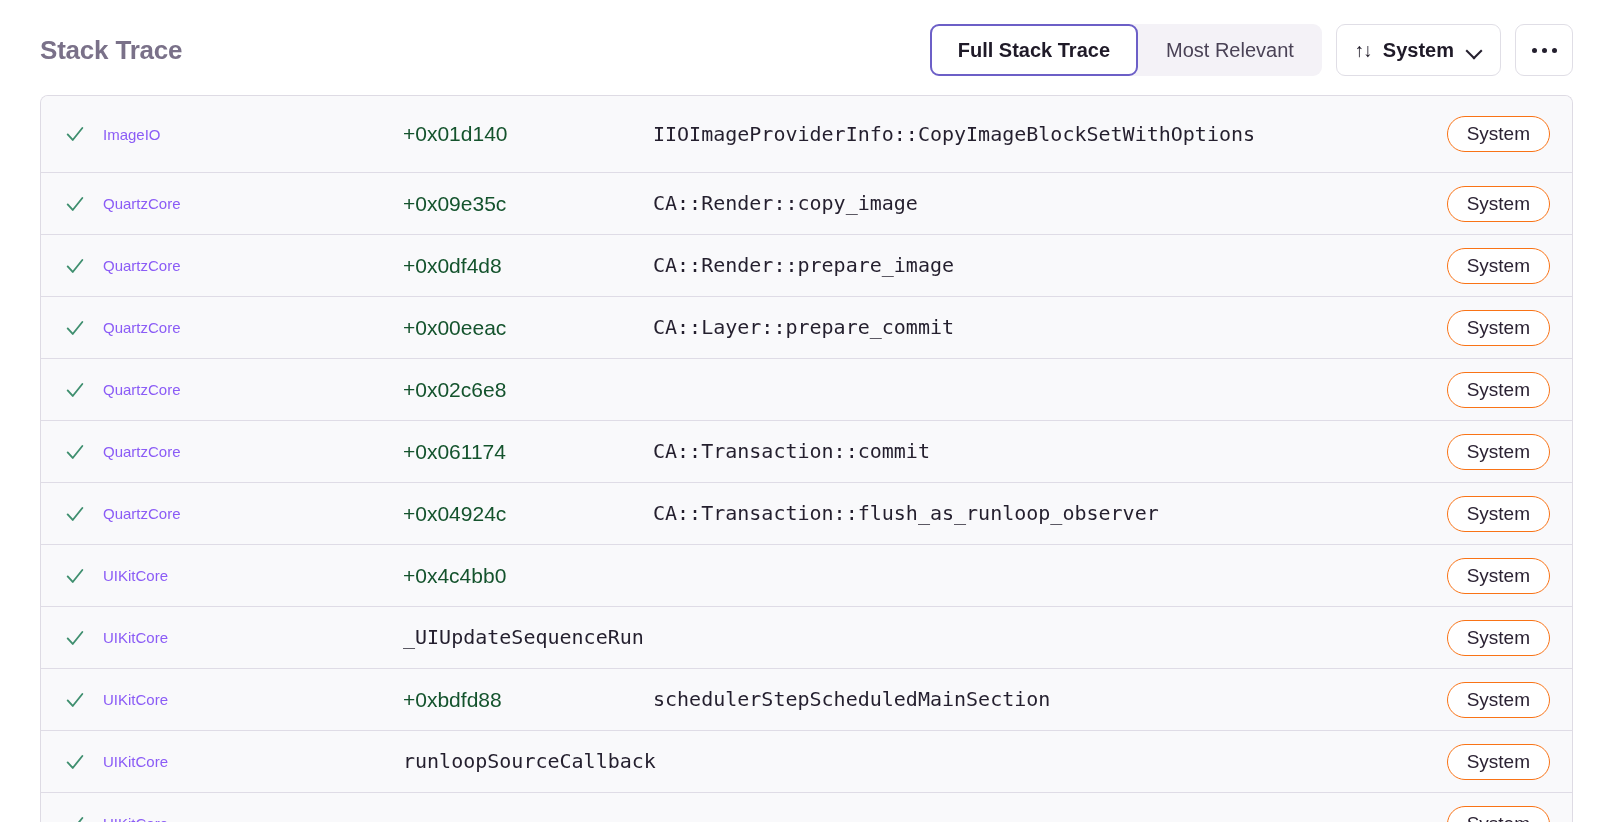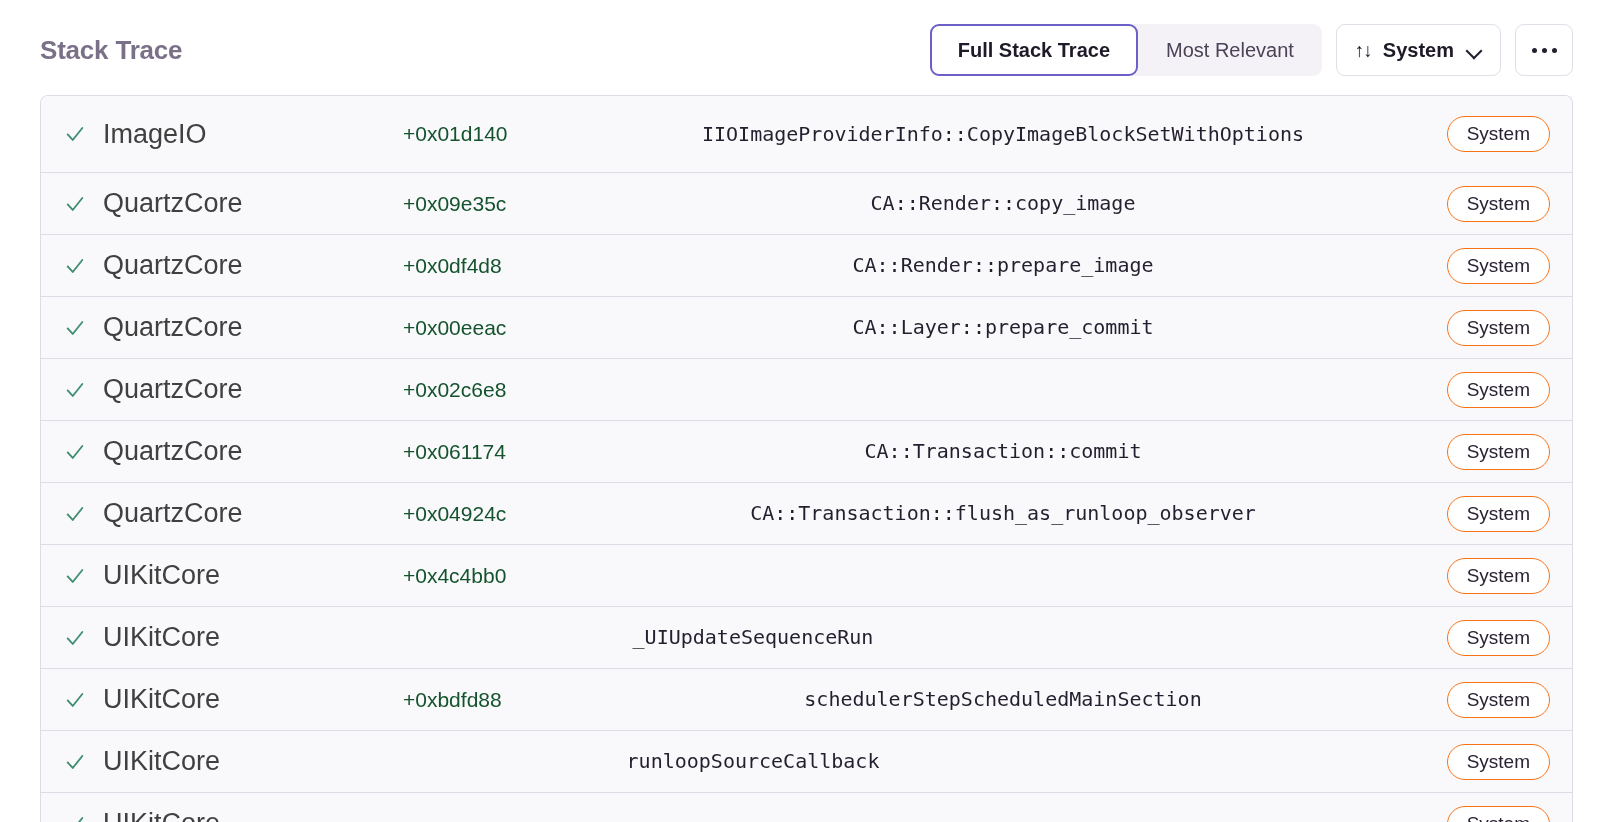--- a/index.html
+++ b/index.html
@@ -183,43 +183,42 @@
     box-sizing: border-box;
   }
   .check-icon {
     display: block;
     width: 22px;
     height: 22px;
   }
 
   .col-module {
     flex: 0 0 300px;
-    font-size: 27px;
-    color: #404040;
+    font-size: 15px;
+    color: #8b5cf6;
     white-space: nowrap;
     overflow: hidden;
   }
 
   .col-offset {
     flex: 0 0 250px;
     font-size: 21px;
     color: #14532d;
     white-space: nowrap;
   }
 
   .col-symbol {
     flex: 1 1 auto;
     font-family: "DejaVu Sans Mono", monospace;
     font-size: 20px;
     color: #241f2e;
     line-height: 1.42;
     word-break: break-all;
     padding-right: 24px;
     max-width: 700px;
-    text-align: center;
   }
 
   .col-tag {
     flex: 0 0 auto;
     margin-left: auto;
     display: flex;
     justify-content: flex-end;
   }
   .tag-pill {
     display: inline-flex;

